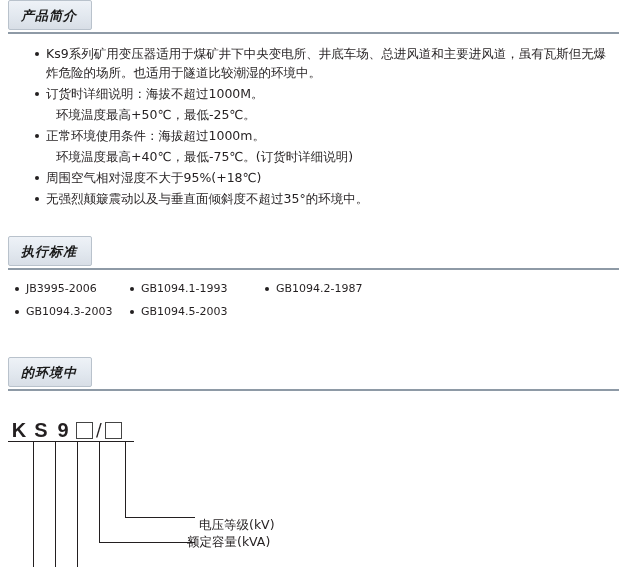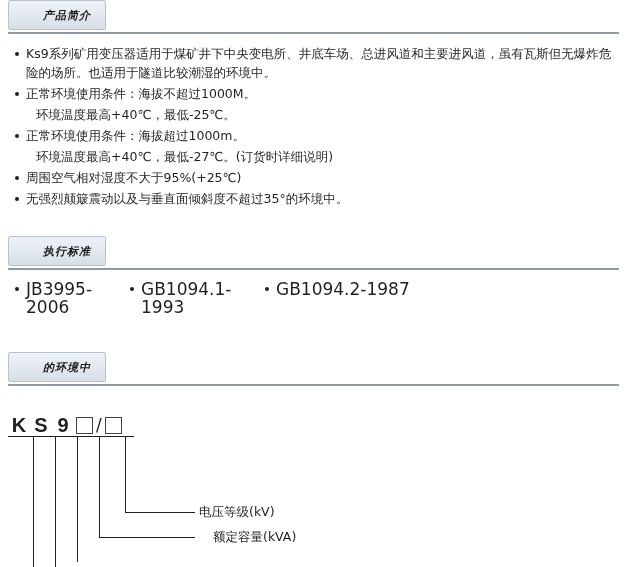--- a/index.html
+++ b/index.html
@@ -22,38 +22,37 @@
     position: absolute;
     left: 8px; top: 0;
     height: 30px;
     padding: 0 14px 0 12px;
     background: linear-gradient(to bottom, #eef2f7 0%, #e2e8ef 55%, #d8dee6 100%);
     border: 1px solid #b9c2cc;
     border-radius: 2px;
     display: flex; align-items: center;
   }
   .head-box .title {
-    font-size: 11px;
+    font-size: 13px;
     font-weight: bold;
     font-style: italic;
     color: #1a1a1a;
     letter-spacing: 1px;
     line-height: 1;
-    margin-left: 22px;
   }
   .head-rule {
     position: absolute;
     left: 8px; right: 8px;
     bottom: 0;
     height: 2px;
     background: #8e9aa6;
   }
 
   
-  .body-block { padding: 10px 14px 0 14px; }
+  .body-block { padding: 10px 14px 0 14px; margin-left: 20px; }
   ul.bullets { list-style: none; margin: 0; padding: 0; }
   ul.bullets > li {
     position: relative;
     padding-left: 12px;
     font-size: 12.5px;
     line-height: 19px;
     margin-bottom: 2px;
   }
   ul.bullets > li:before {
     content: "";
@@ -66,21 +65,21 @@
   ul.bullets > li.sub {
     padding-left: 22px;
   }
   ul.bullets > li.sub:before { display: none; }
 
   
   .std-rows { padding: 10px 14px 0 14px; }
   .std-row { display: flex; margin-bottom: 5px; }
   .std-item {
     position: relative;
-    font-size: 17px;
+    font-size: 11px;
     line-height: 18px;
     padding-left: 12px;
     margin-right: 10px;
   }
   .std-item:before {
     content: "";
     position: absolute;
     left: 1px; top: 7px;
     width: 4px; height: 4px;
     background: #231f20;
@@ -140,41 +139,45 @@
   <div class="section-head" style="margin-top:0;">
     <div class="head-box">
       <span class="title">产品简介</span>
     </div>
     <div class="head-rule"></div>
   </div>
 
   <div class="body-block">
     <ul class="bullets">
       <li>Ks9系列矿用变压器适用于煤矿井下中央变电所、井底车场、总进风道和主要进风道，虽有瓦斯但无爆炸危险的场所。也适用于隧道比较潮湿的环境中。</li>
-      <li>正常环境使用条件：海拔不超过1000M。</li>
-      <li class="sub">环境温度最高+40℃，最低-25℃。</li>
+      <li>订货时详细说明：海拔不超过1000M。</li>
+      <li class="sub">环境温度最高+50℃，最低-25℃。</li>
       <li>正常环境使用条件：海拔超过1000m。</li>
-      <li class="sub">环境温度最高+40℃，最低-27℃。(订货时详细说明)</li>
-      <li>周围空气相对湿度不大于95%(+25℃)</li>
+      <li class="sub">环境温度最高+40℃，最低-75℃。(订货时详细说明)</li>
+      <li>周围空气相对湿度不大于95%(+18℃)</li>
       <li>无强烈颠簸震动以及与垂直面倾斜度不超过35°的环境中。</li>
     </ul>
   </div>
 
   <div class="section-head" style="margin-top:28px;text-align:center;">
     <div class="head-box">
       <span class="title">执行标准</span>
     </div>
     <div class="head-rule"></div>
   </div>
 
   <div class="std-rows">
     <div class="std-row">
       <span class="std-item" style="width:105px">JB3995-2006</span>
       <span class="std-item" style="width:125px">GB1094.1-1993</span>
       <span class="std-item">GB1094.2-1987</span>
+    </div>
+    <div class="std-row">
+      <span class="std-item" style="width:105px">GB1094.3-2003</span>
+      <span class="std-item">GB1094.5-2003</span>
     </div>
   </div>
 
   <div class="section-head" style="margin-top:36px;">
     <div class="head-box">
       <span class="title">的环境中</span>
     </div>
     <div class="head-rule"></div>
   </div>
 
@@ -185,25 +188,25 @@
       <span class="ch">S</span>
       <span class="ch">9</span>
       <span class="sq"></span>
       <span class="slash">/</span>
       <span class="sq"></span>
     </div>
     <div class="code-underline"></div>
 
     <div class="vline" style="left:125px; top:51px; height:75px;"></div>
     <div class="hline" style="left:125px; top:126px; width:70px;"></div>
-    <div class="leader-label" style="left:199px; top:119px;">电压等级(kV)</div>
+    <div class="leader-label" style="left:199px; top:127px;">电压等级(kV)</div>
 
     <div class="vline" style="left:99px; top:51px; height:100px;"></div>
     <div class="hline" style="left:99px; top:151px; width:96px;"></div>
-    <div class="leader-label" style="left:213px; top:144px;">额定容量(kVA)</div>
+    <div class="leader-label" style="left:187px; top:144px;">额定容量(kVA)</div>
 
     <div class="vline" style="left:77px; top:51px; height:125px;"></div>
 
     <div class="vline" style="left:55px; top:51px; height:150px;"></div>
 
     <div class="vline" style="left:33px; top:51px; height:175px;"></div>
 
   </div>
 
 </div>

